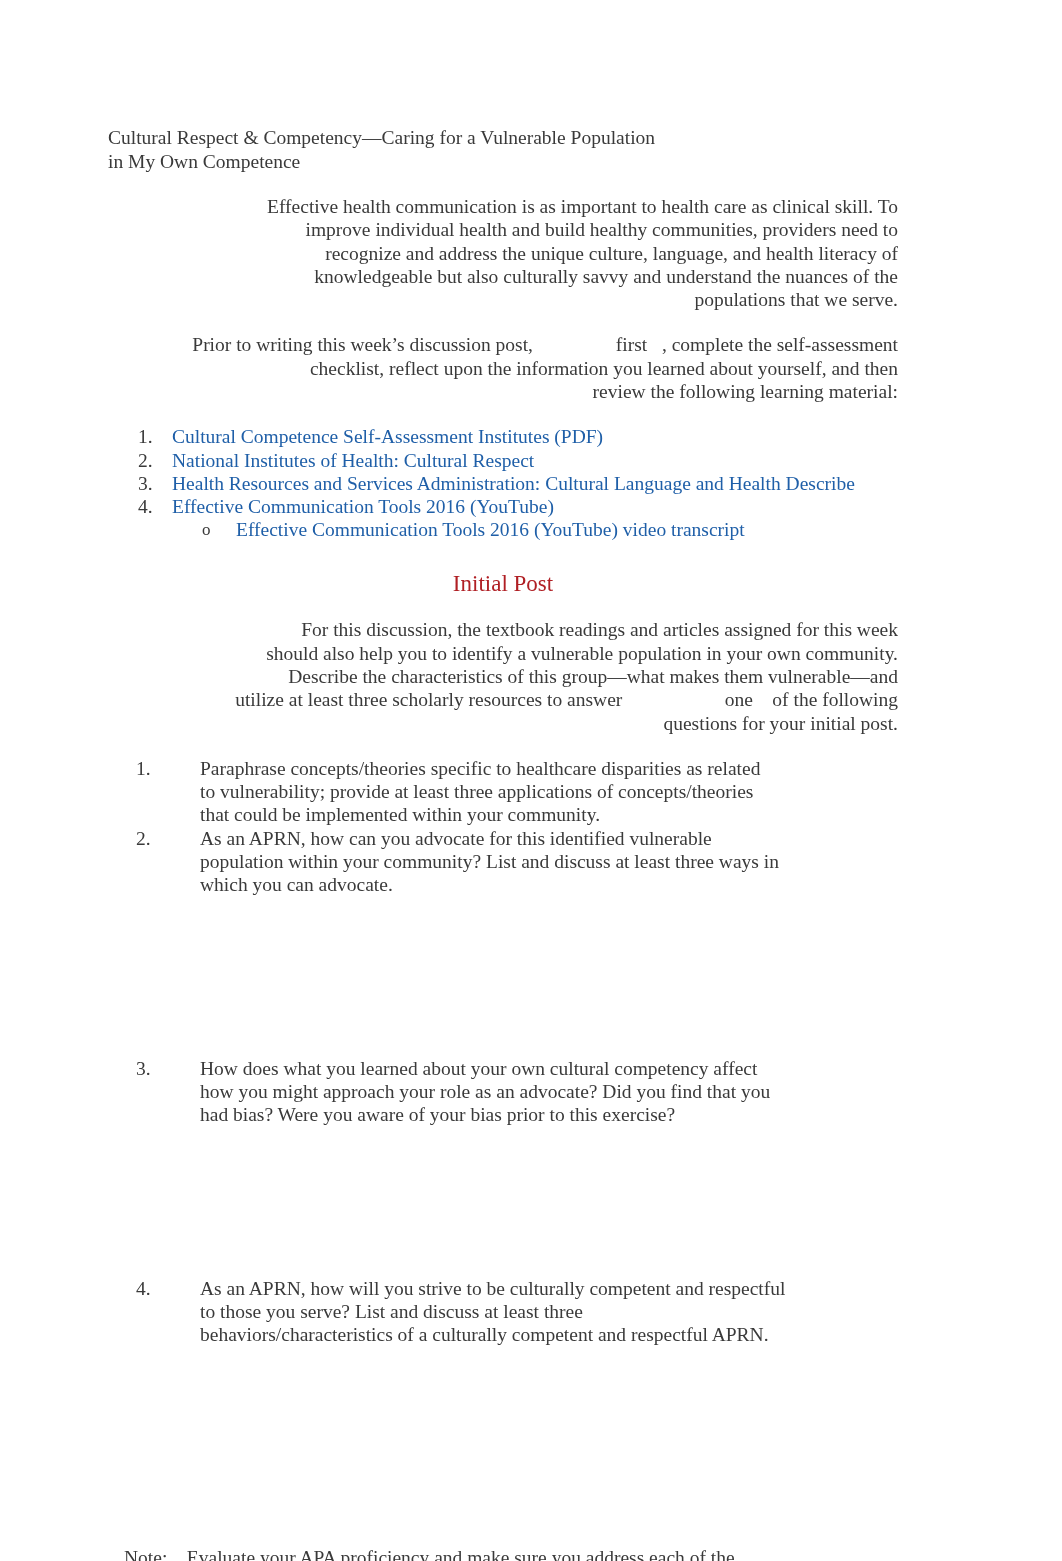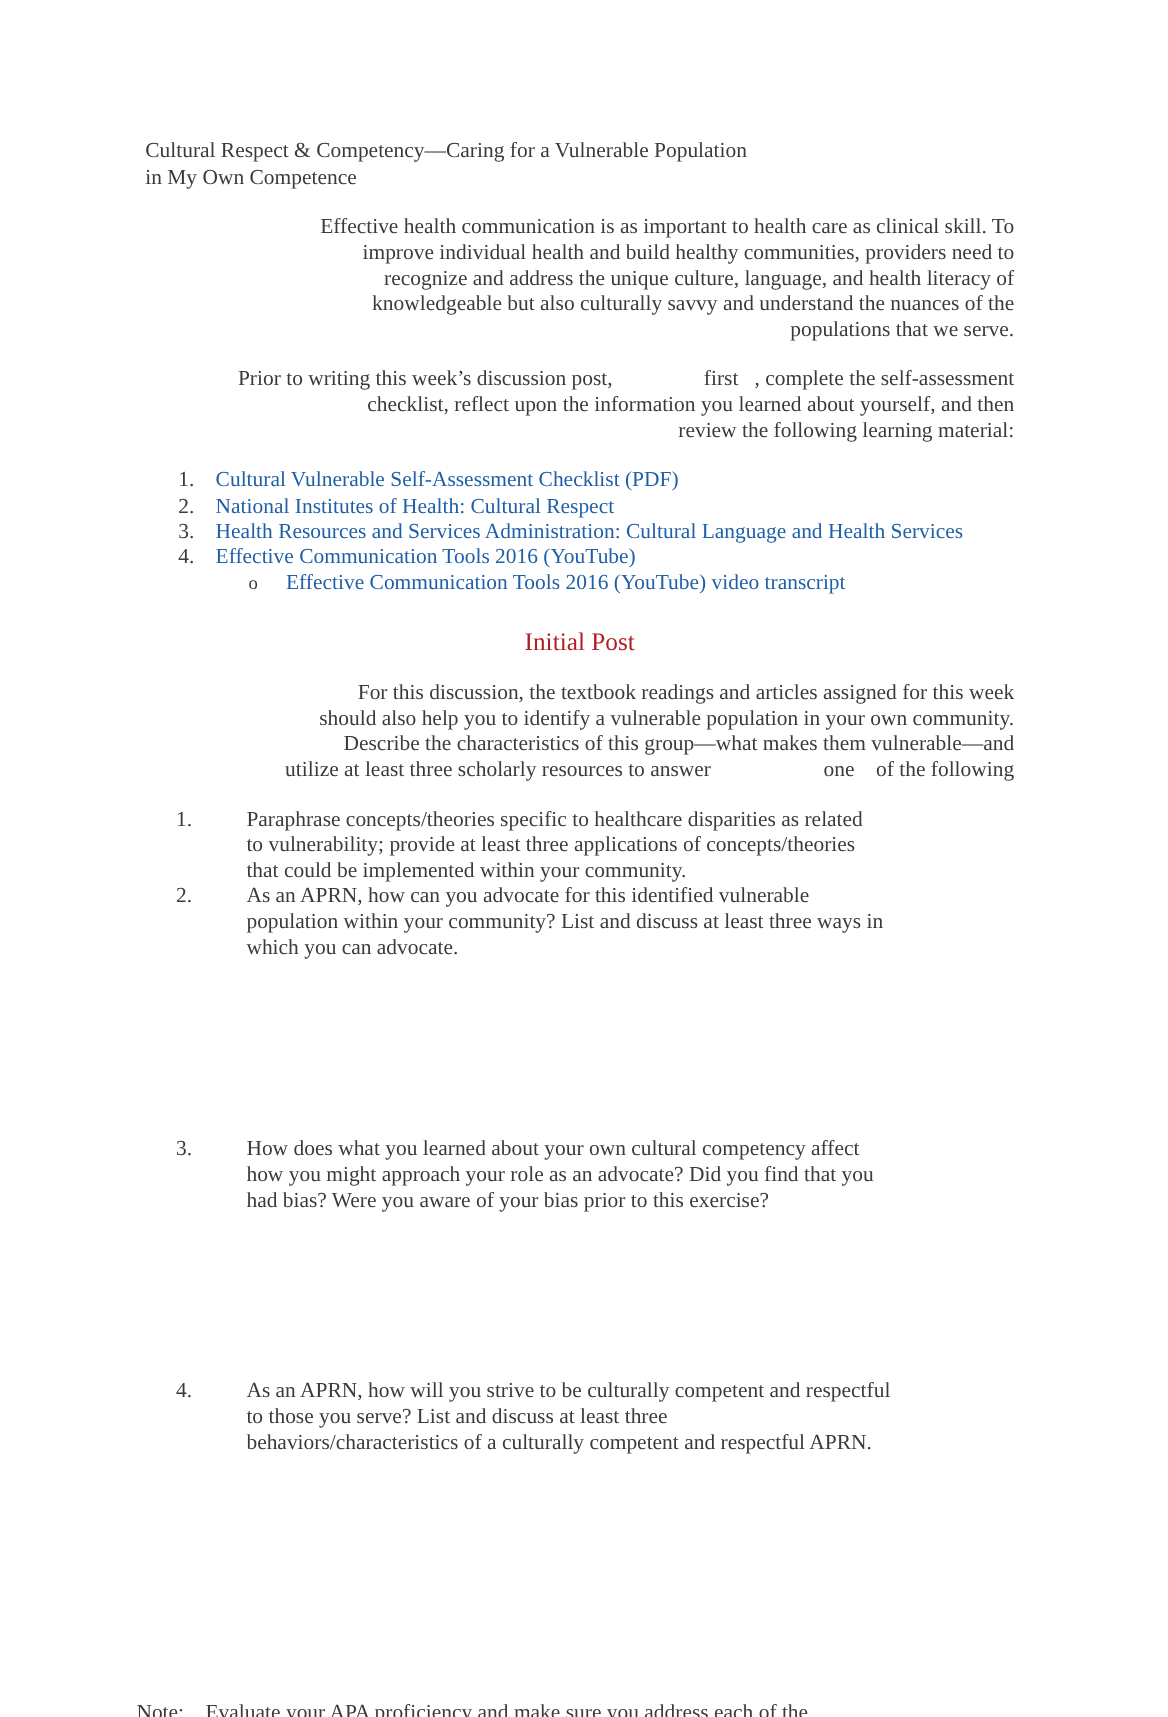--- a/index.html
+++ b/index.html
@@ -17,21 +17,21 @@
     -webkit-font-smoothing: antialiased;
   }
   .page {
     position: absolute;
     left: 0; top: 0;
     width: 1062px;
     height: 1561px;
   }
   .doc {
     position: absolute;
-    left: 132px;
+    left: 108px;
     top: 126px;
     width: 790px;
   }
 
   .title-block {
     font-size: 19.5px;
     line-height: 23.5px;
     color: #3a3a3a;
     margin-bottom: 22px;
   }
@@ -170,50 +170,51 @@
 
     <p class="body">
       <span class="ln">Prior to writing this week’s discussion post,                 first   , complete the self-assessment</span>
       <span class="ln">checklist, reflect upon the information you learned about yourself, and then</span>
       <span class="ln">review the following learning material:</span>
     </p>
 
     <ol class="link-list">
       <li>
         <span class="marker">1.</span>
-        <a class="lnk" href="#"><span class="ghost"></span><span>Cultural Vulnerable Self-Assessment Checklist (PDF)</span></a>
+        <a class="lnk" href="#"><span class="ghost"></span><span>Cultural Competence Self-Assessment Institutes (PDF)</span></a>
       </li>
       <li>
         <span class="marker">2.</span>
         <a class="lnk" href="#"><span class="ghost"></span><span>National Institutes of Health: Cultural Respect</span></a>
       </li>
       <li>
         <span class="marker">3.</span>
         <a class="lnk" href="#"><span class="ghost"></span><span>Health Resources and Services Administration: Cultural Language and</span>
-        <span>Health Services</span></a>
+        <span>Health Describe</span></a>
       </li>
       <li>
         <span class="marker">4.</span>
         <a class="lnk" href="#"><span class="ghost"></span><span>Effective Communication Tools 2016 (YouTube)</span></a>
         <ul class="sub-list">
           <li>
             <span class="marker-o">o</span>
             <a class="lnk" href="#"><span class="ghost"></span><span>Effective Communication Tools 2016 (YouTube) video transcript</span></a>
           </li>
         </ul>
       </li>
     </ol>
 
     <h2 class="section">Initial Post</h2>
 
     <p class="body">
       <span class="ln">For this discussion, the textbook readings and articles assigned for this week</span>
       <span class="ln">should also help you to identify a vulnerable population in your own community.</span>
       <span class="ln">Describe the characteristics of this group—what makes them vulnerable—and</span>
       <span class="ln">utilize at least three scholarly resources to answer                     one    of the following</span>
+      <span class="ln">questions for your initial post.</span>
     </p>
 
     <ol class="q-list">
       <li>
         <span class="marker">1.</span>
         <span class="ln">Paraphrase concepts/theories specific to healthcare disparities as related</span>
         <span class="ln">to vulnerability; provide at least three applications of concepts/theories</span>
         <span class="ln">that could be implemented within your community.</span>
       </li>
       <li>

